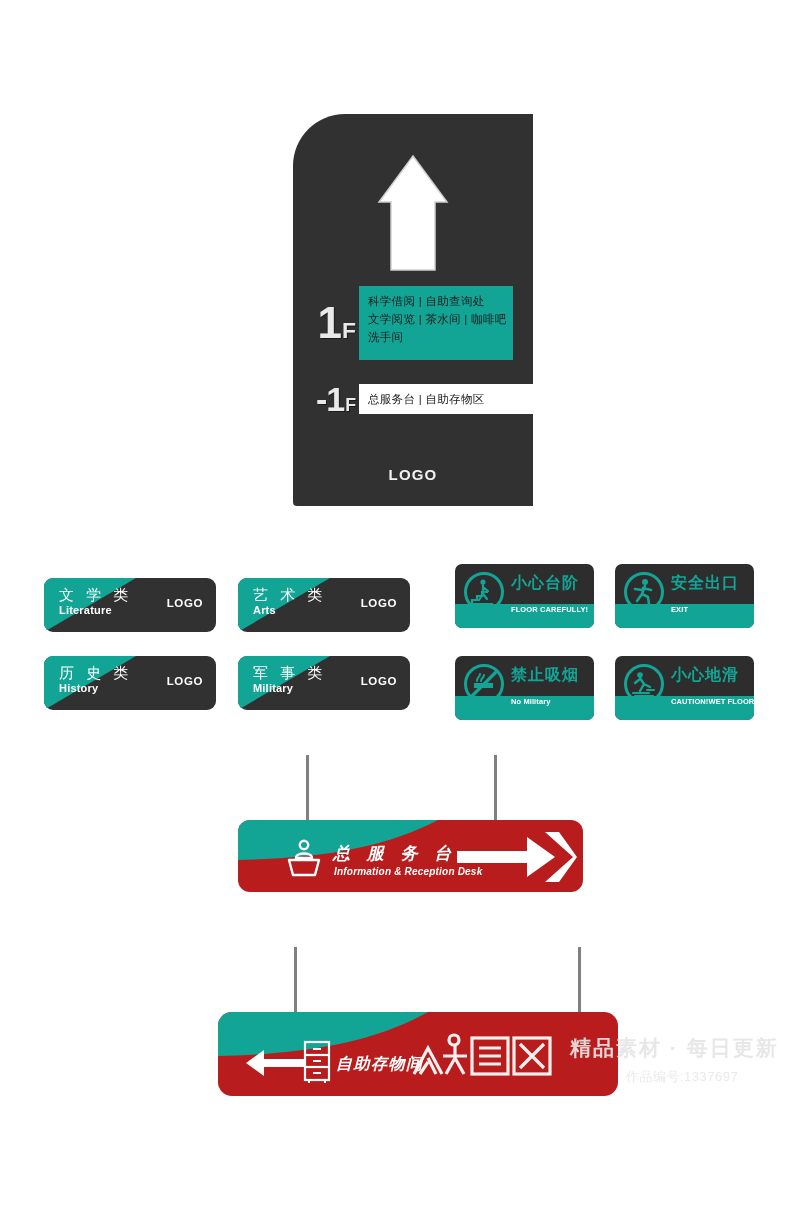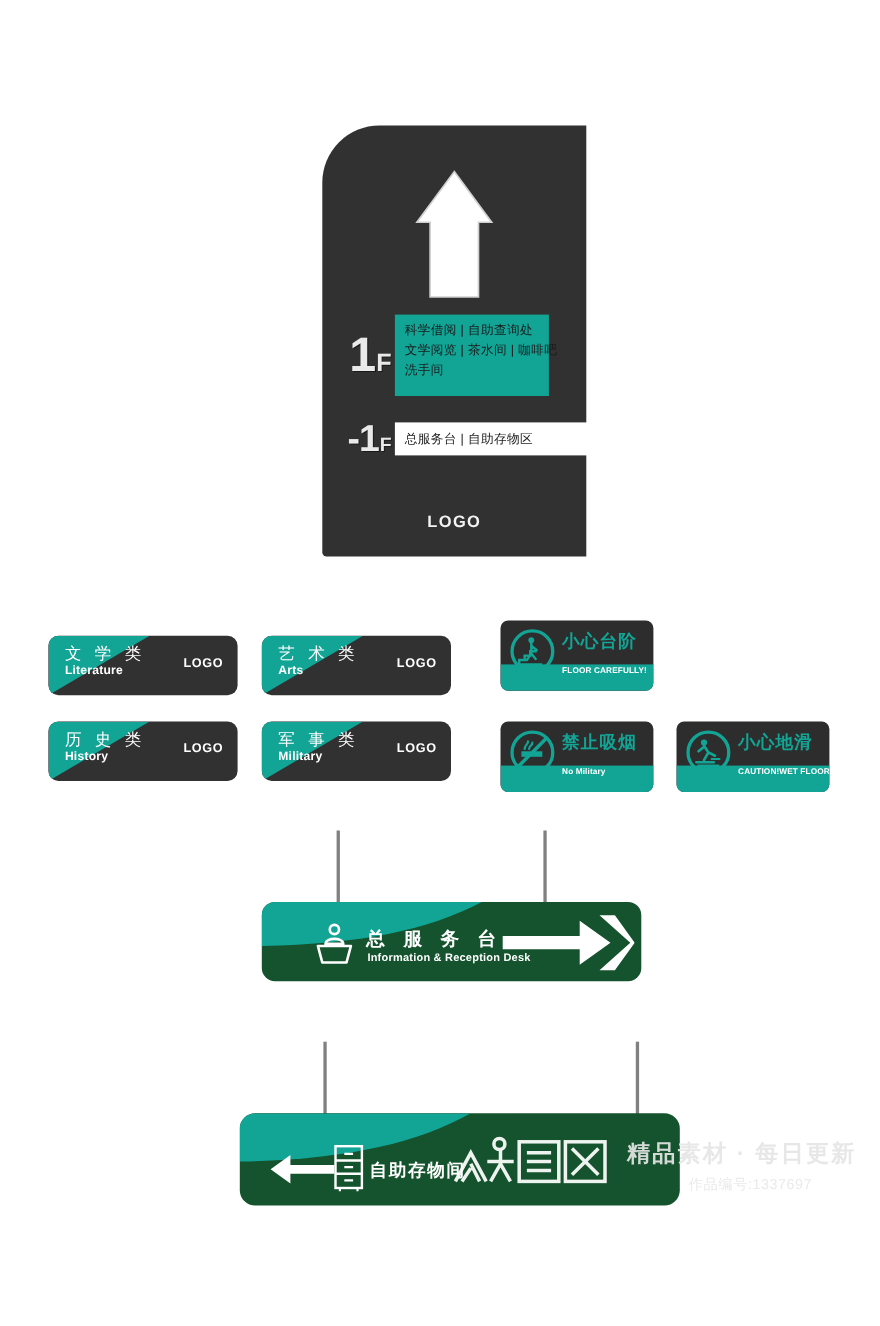--- a/index.html
+++ b/index.html
@@ -34,21 +34,21 @@
     letter-spacing: -1px;
     text-shadow: 1px 1px 0 rgba(0,0,0,.45);
     display: flex; align-items: baseline;
   }
   #row-1f .floor-num { font-size: 44px; width: 54px; justify-content: flex-end; }
   #row-m1f .floor-num { font-size: 34px; width: 54px; justify-content: flex-end; }
   .floor-num .f-suffix { font-size: 0.52em; font-weight: 700; margin-left: 1px; }
 
   #panel-1f {
     margin-left: 4px;
-    width: 140px; min-height: 74px;
+    width: 154px; min-height: 74px;
     background: #12a596;
     padding: 7px 0 7px 9px;
   }
   #panel-1f .line {
     color: #1b1b1b; font-size: 11.5px; line-height: 1.55;
     white-space: nowrap; letter-spacing: .3px;
   }
   #panel-m1f {
     margin-left: 4px;
     width: 175px; height: 30px;
@@ -109,21 +109,21 @@
     position: absolute; left: 56px; top: 41px; z-index: 3;
     color: #ffffff; font-size: 7.5px; font-weight: 700;
     letter-spacing: .1px; white-space: nowrap;
   }
 
   
   .pole {
     position: absolute; width: 3px; background: #808080;
   }
   .hang-sign {
-    position: absolute; background: #14532d; overflow: hidden;
+    position: absolute; background: #b91c1c; overflow: hidden; font-style: italic;
   }
   #hang-reception {
     left: 238px; top: 820px; width: 345px; height: 72px;
     border-radius: 12px;
   }
   #hang-locker {
     left: 218px; top: 1012px; width: 400px; height: 84px;
     border-radius: 14px;
   }
   .swoosh { position: absolute; left: 0; top: 0; }
@@ -234,20 +234,30 @@
       <circle cx="21" cy="21" r="18.5" fill="none" stroke="#12a596" stroke-width="3"></circle>
       <circle cx="20" cy="11" r="2.6" fill="#12a596"></circle>
       <path d="M20 14 L20 23 M20 16 L25 20 M20 23 L16 29 M20 23 L24 28" stroke="#12a596" stroke-width="2.2" fill="none" stroke-linecap="round"></path>
       <path d="M9 33 L9 29 L14 29 L14 25 L19 25 L19 21 L25 21" stroke="#12a596" stroke-width="2.2" fill="none"></path>
       <line x1="7" y1="33" x2="30" y2="33" stroke="#12a596" stroke-width="2.2"></line>
     </svg>
     <div class="safety-cn">小心台阶</div>
     <div class="safety-en">FLOOR CAREFULLY!</div>
   </div>
 
+  <div class="safety" style="left:615px; top:564px;">
+    <div class="safety-band"></div>
+    <svg class="safety-icon" viewBox="0 0 42 42">
+      <circle cx="21" cy="21" r="18.5" fill="none" stroke="#12a596" stroke-width="3"></circle>
+      <circle cx="22" cy="11" r="3" fill="#12a596"></circle>
+      <path d="M22 15 L19 23 L14 30 M19 23 L25 26 L26 33 M20 17 L28 19 M19 19 L12 18" stroke="#12a596" stroke-width="2.6" fill="none" stroke-linecap="round" stroke-linejoin="round"></path>
+    </svg>
+    <div class="safety-cn">安全出口</div>
+    <div class="safety-en">EXIT</div>
+  </div>
 
   <div class="safety" style="left:455px; top:656px;">
     <div class="safety-band"></div>
     <svg class="safety-icon" viewBox="0 0 42 42">
       <circle cx="21" cy="21" r="18.5" fill="none" stroke="#12a596" stroke-width="3"></circle>
       <rect x="11" y="20" width="19" height="5" fill="#12a596"></rect>
       <path d="M14 18 C14 14, 17 14, 17 11 M18 18 C18 15, 21 15, 21 12" stroke="#12a596" stroke-width="2" fill="none" stroke-linecap="round"></path>
       <line x1="8" y1="34" x2="34" y2="8" stroke="#12a596" stroke-width="3.2"></line>
     </svg>
     <div class="safety-cn">禁止吸烟</div>

